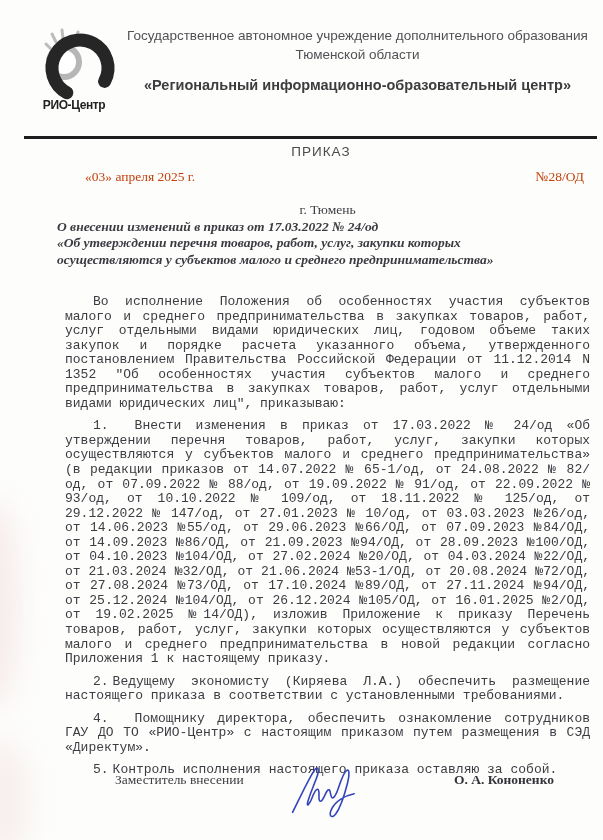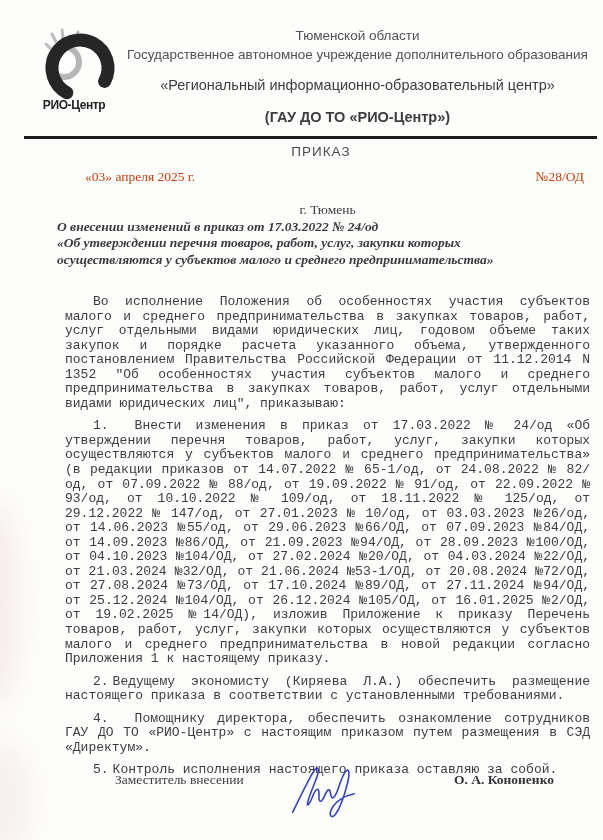--- a/index.html
+++ b/index.html
@@ -25,21 +25,21 @@
   }
 
   
   .org-header{
     position:absolute;left:116px;right:4px;top:26px;
     text-align:center;
     font-family:"Liberation Sans", sans-serif;
     color:#515155;
   }
   .org-line{font-size:13.5px;line-height:19px;}
-  .org-name{font-size:14.5px;font-weight:normal;color:#3d3d40;margin-top:13px;}
+  .org-name{font-size:14.5px;font-weight:bold;color:#3d3d40;margin-top:13px;}
   .org-abbr{font-size:14.5px;font-weight:bold;color:#3d3d40;margin-top:16px;}
 
   .header-rule{
     position:absolute;left:24px;right:6px;top:136px;height:3px;
     background:#1d1d1f;
   }
   .doc-type{
     position:absolute;left:57px;right:18px;top:144px;
     text-align:center;
     font-family:"Liberation Sans", sans-serif;
@@ -104,24 +104,23 @@
     </g>
 
     <circle cx="42" cy="40" r="15" fill="#ffffff" stroke="#b6b6b6" stroke-width="6"></circle>
 
     <circle cx="58" cy="46" r="28" fill="none" stroke="#262626" stroke-width="13" stroke-linecap="round" stroke-dasharray="132 44" transform="rotate(118 58 46)"></circle>
   </svg>
   <div class="logo-caption">РИО-Центр</div>
 </div>
 
 <div class="org-header">
+  <div class="org-line">Государственное автономное учреждение дополнительного образования</div>
   <div class="org-line">Тюменской области</div>
-  <div class="org-line">Государственное автономное учреждение дополнительного образования</div>
   <div class="org-name">«Региональный информационно-образовательный центр»</div>
-  <div class="org-abbr">(ГАУ ДО ТО «РИО-Центр»)</div>
 </div>
 
 <div class="header-rule"></div>
 
 <div class="doc-type">ПРИКАЗ</div>
 
 <div class="meta-row">
   <span class="meta-date">«03» апреля 2025 г.</span>
   <span class="meta-number">№28/ОД</span>
 </div>

